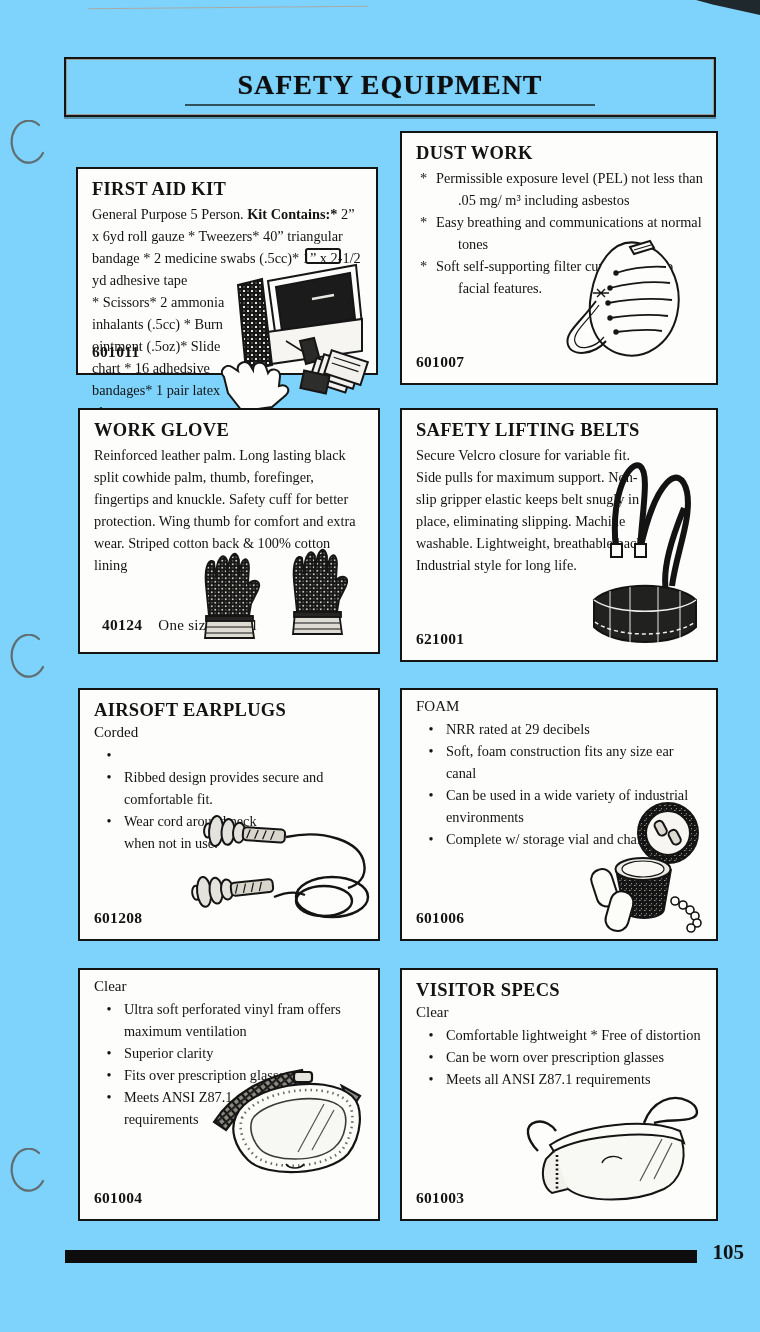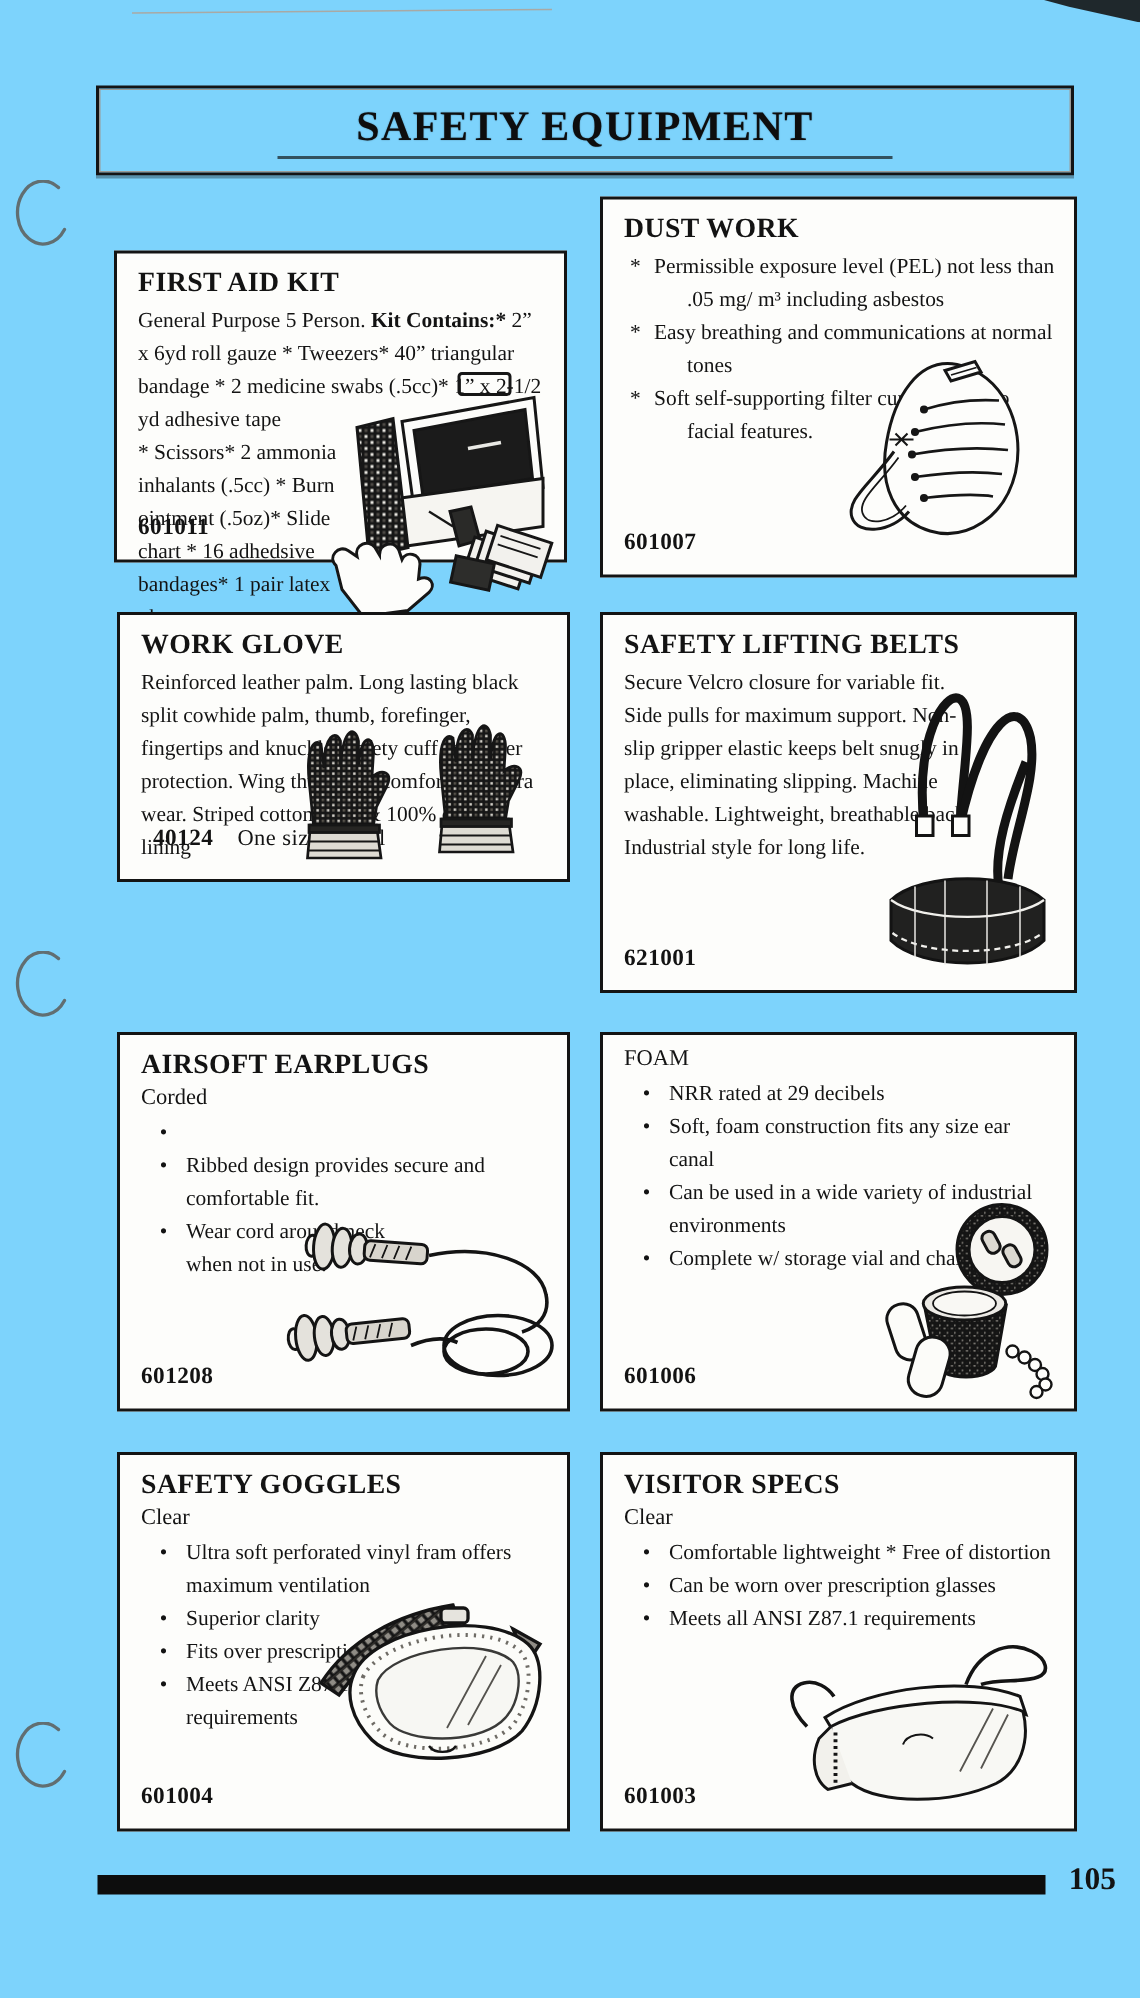--- a/index.html
+++ b/index.html
@@ -55,21 +55,21 @@
 
   
   .pbox {
     position:absolute;
     border:2px solid #141414;
     background:#fdfdfb;
     padding:8px 12px 8px 14px;
   }
   .b1 { left:76px;  top:131px; width:302px; height:208px;margin-top:36px; }
   .b2 { left:400px; top:131px; width:318px; height:254px; }
-  .b3 { left:78px;  top:408px; width:302px; height:180px; }
+  .b3 { left:78px;  top:408px; width:302px; height:246px; }
   .b4 { left:400px; top:408px; width:318px; height:254px; }
   .b5 { left:78px;  top:688px; width:302px; height:253px; }
   .b6 { left:400px; top:688px; width:318px; height:253px; }
   .b7 { left:78px;  top:968px; width:302px; height:253px; }
   .b8 { left:400px; top:968px; width:318px; height:253px; }
 
   .ptitle {
     font-size:18.5px; font-weight:bold; letter-spacing:.3px;
     margin: 2px 0 3px;
   }
@@ -354,21 +354,20 @@
           <circle cx="119" cy="126" r="4"></circle>
             <circle cx="113" cy="131" r="4"></circle>
         </g>
         <rect x="16" y="72" width="21" height="38" rx="10" fill="#fcfcf9" transform="rotate(-18 26 91)"></rect>
         <rect x="30" y="94" width="23" height="40" rx="11" fill="#fcfcf9" transform="rotate(16 41 114)"></rect>
       </svg>
     </div>
   </div>
 
   <div class="pbox b7">
-    <div class="ptitle">SAFETY GOGGLES</div>
     <div class="psub">Clear</div>
     <div class="blist">
       <div class="bullet">
         <span class="bm">•</span>
         <span class="bt">Ultra soft perforated vinyl fram offers maximum ventilation</span>
       </div>
       <div class="bullet">
         <span class="bm">•</span>
         <span class="bt">Superior clarity</span>
       </div>

